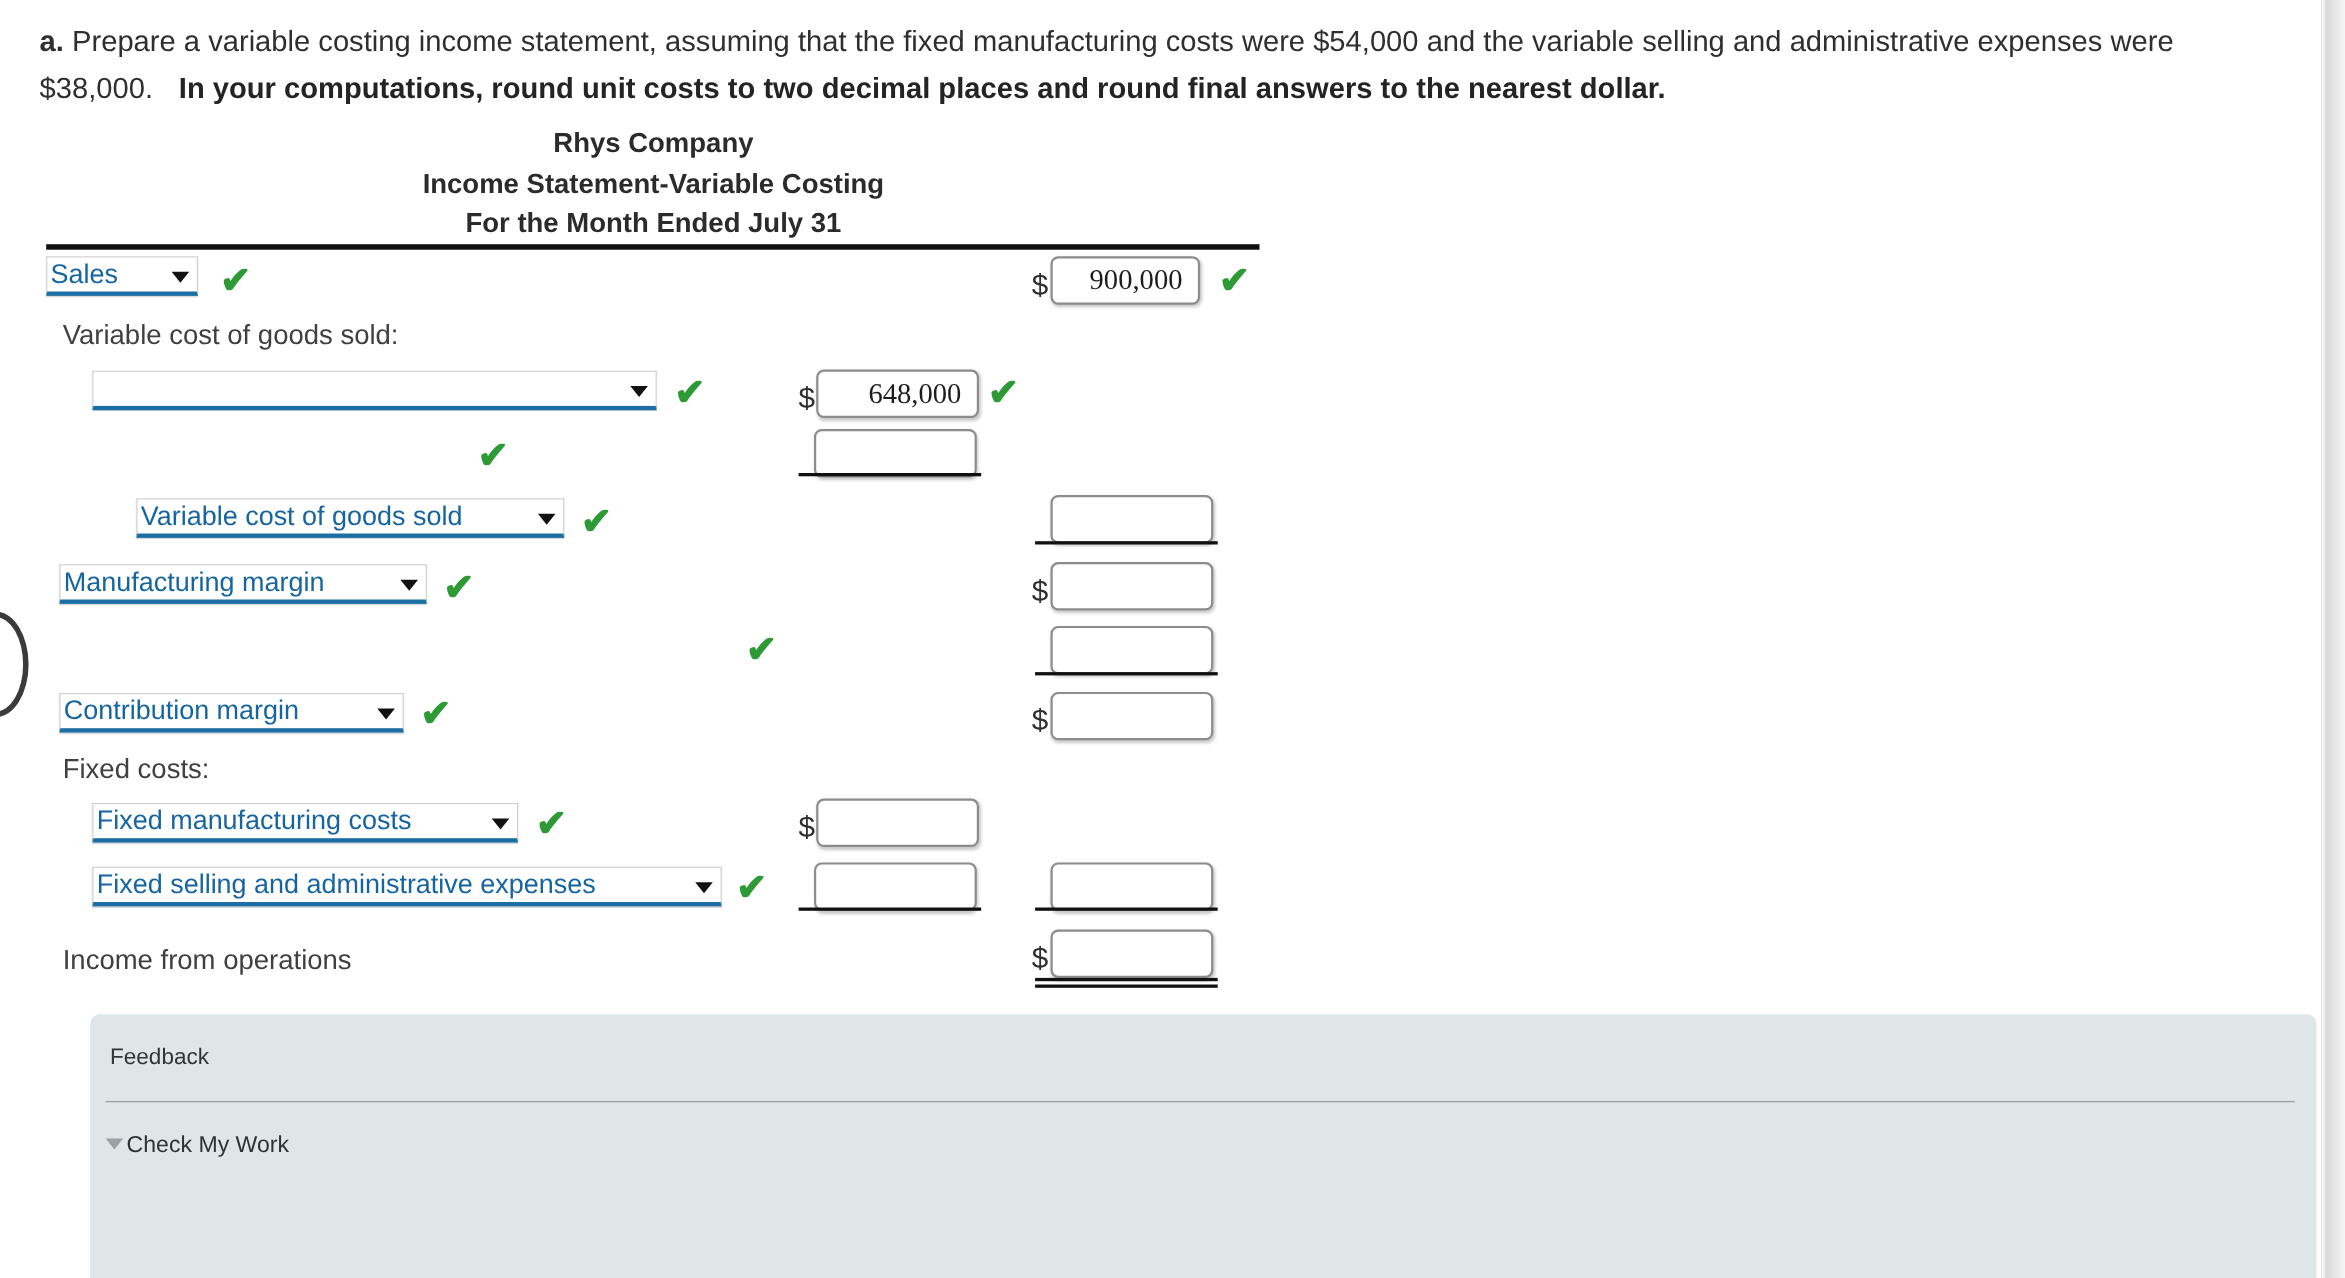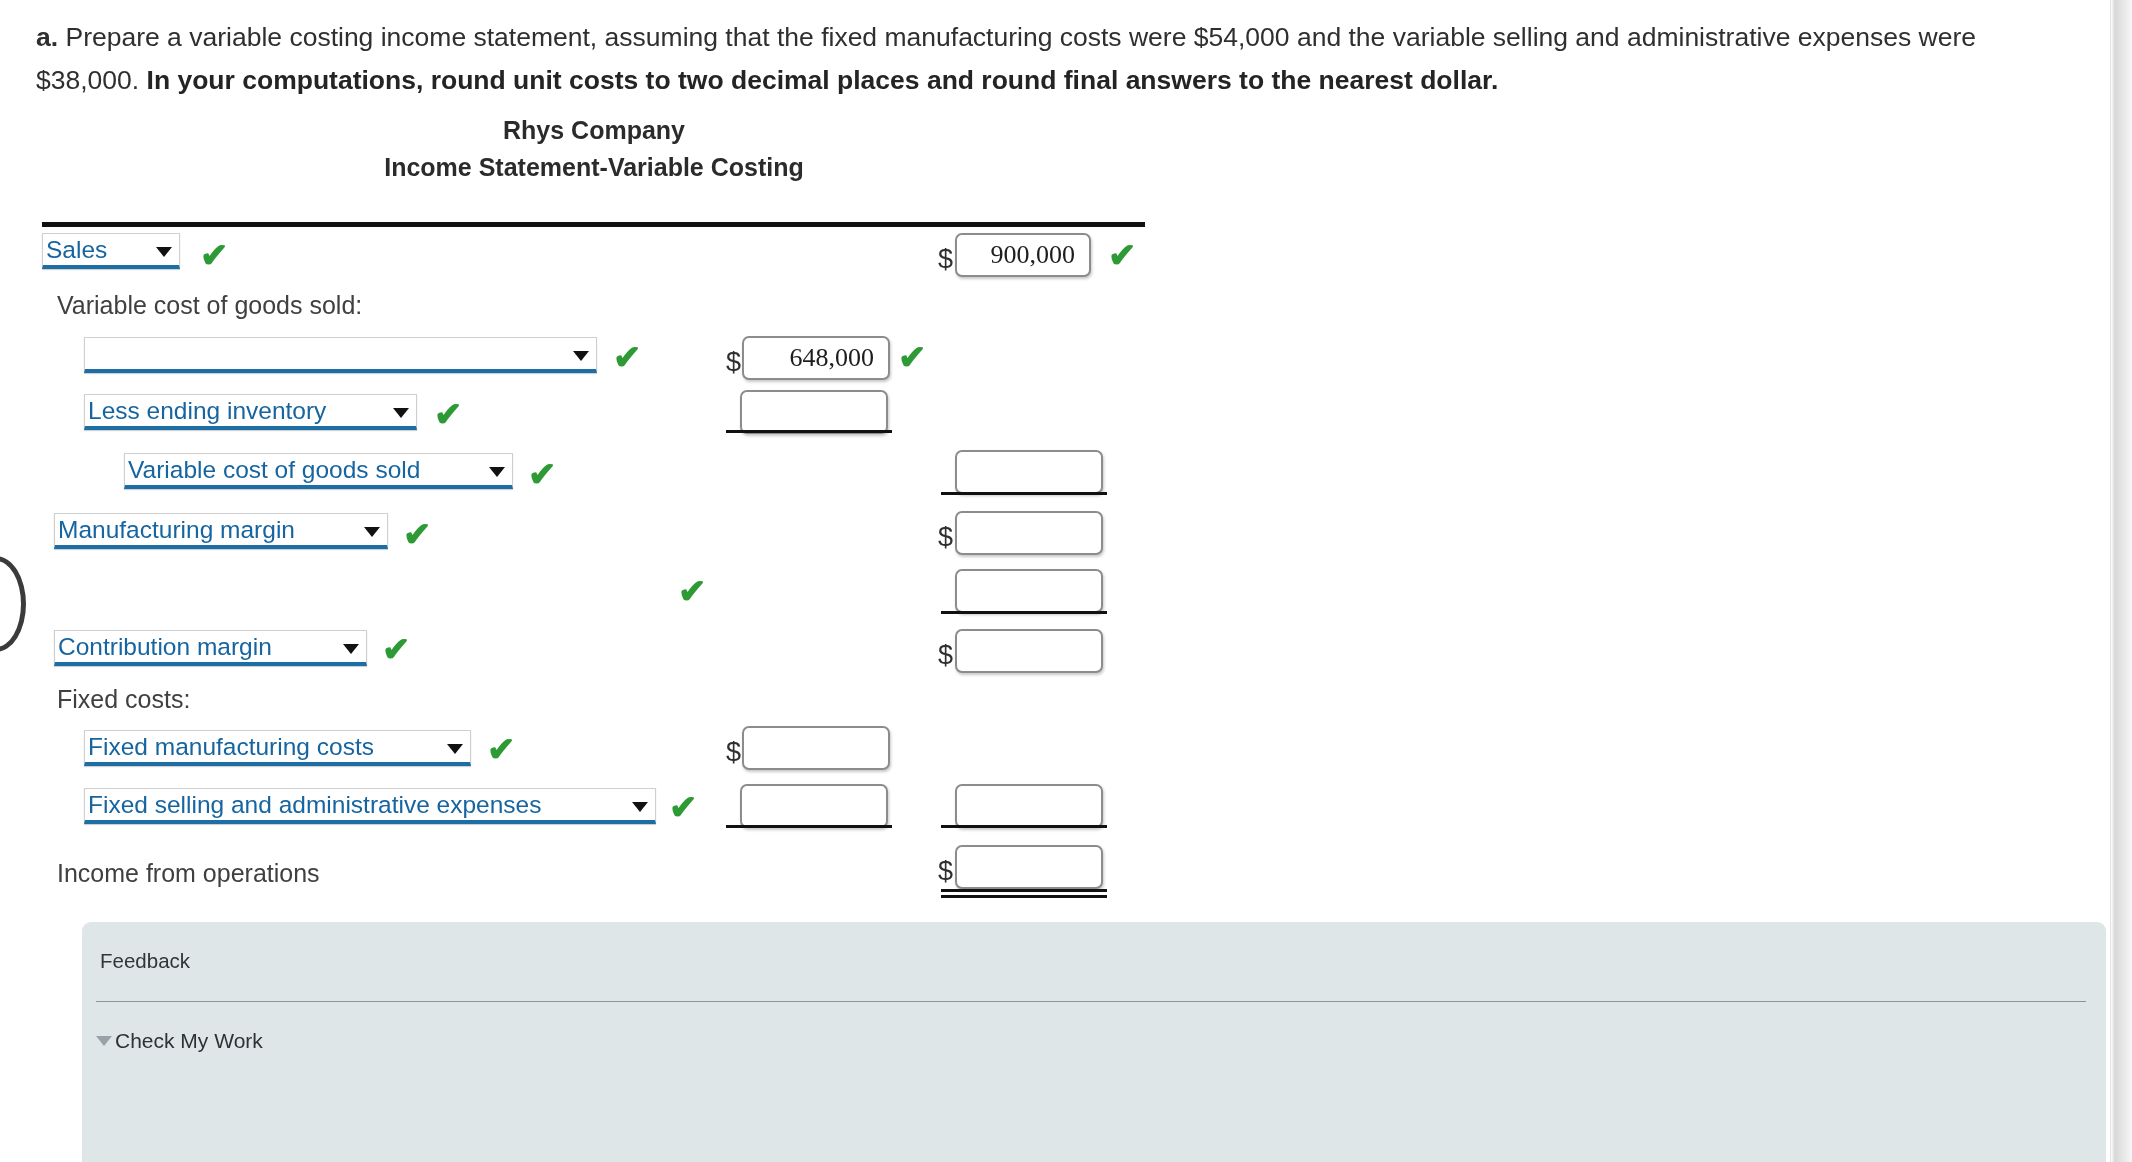--- a/index.html
+++ b/index.html
@@ -24,21 +24,21 @@
   }
 
   
   .prompt {
     position: absolute;
     left: 36px; top: 16px; width: 2050px;
     font-size: 26.5px; line-height: 43px;
     color: #2f2f2f;
   }
   .prompt .lbl { font-weight: bold; }
-  .prompt .bold { font-weight: bold; color: #242424; }
+  .prompt .bold { font-weight: bold; color: #242424; margin-left: 16px; }
 
   
   .stmt-title {
     position: absolute;
     left: 42px; top: 112px; width: 1104px;
     text-align: center;
     font-weight: bold; font-size: 25px;
     line-height: 36.5px; color: #2b2b2b;
     white-space: nowrap;
   }
@@ -172,20 +172,21 @@
 
 <div class="prompt">
   <span class="lbl">a.</span>
   <span>Prepare a variable costing income statement, assuming that the fixed manufacturing costs were $54,000 and the variable selling and administrative expenses were $38,000.</span>
   <span class="bold">In your computations, round unit costs to two decimal places and round final answers to the nearest dollar.</span>
 </div>
 
 <div class="stmt-title">
   <div>Rhys Company</div>
   <div>Income Statement-Variable Costing</div>
+  <div>For the Month Ended July 31</div>
 </div>
 <div class="heavy-rule"></div>
 
 <div class="edge-circle"></div>
 
 <div class="sheet">
 
   <div class="acct" style="left:42px; top:233px; width:138px;">
     <span>Sales</span>
     <span class="caret"></span>
@@ -198,24 +199,20 @@
   <div class="plain" style="left:57px; top:289px;">Variable cost of goods sold:</div>
 
   <div class="acct" style="left:84px; top:337px; width:513px;">
     <span class="caret"></span>
   </div>
   <div class="check" style="left:613px; top:340px;">✔</div>
   <div class="dollar" style="left:726px; top:347px;">$</div>
   <div class="amt" style="left:742px; top:336px; width:148px;">648,000</div>
   <div class="check" style="left:898px; top:340px;">✔</div>
 
-  <div class="acct" style="left:84px; top:394px; width:333px;">
-    <span>Less ending inventory</span>
-    <span class="caret"></span>
-  </div>
   <div class="check" style="left:434px; top:397px;">✔</div>
   <div class="amt" style="left:740px; top:390px; width:148px;"></div>
   <div class="subrule" style="left:726px; top:430px; width:166px;"></div>
 
   <div class="acct" style="left:124px; top:453px; width:389px;">
     <span>Variable cost of goods sold</span>
     <span class="caret"></span>
   </div>
   <div class="check" style="left:528px; top:457px;">✔</div>
   <div class="amt" style="left:955px; top:450px; width:148px;"></div>

